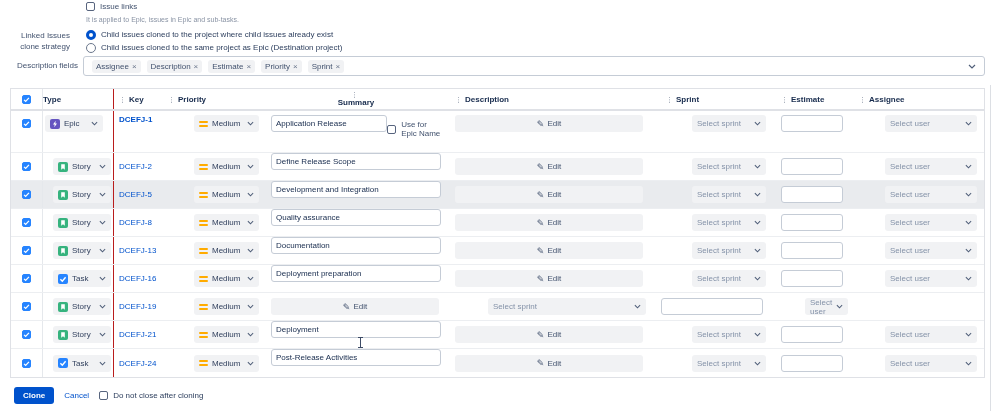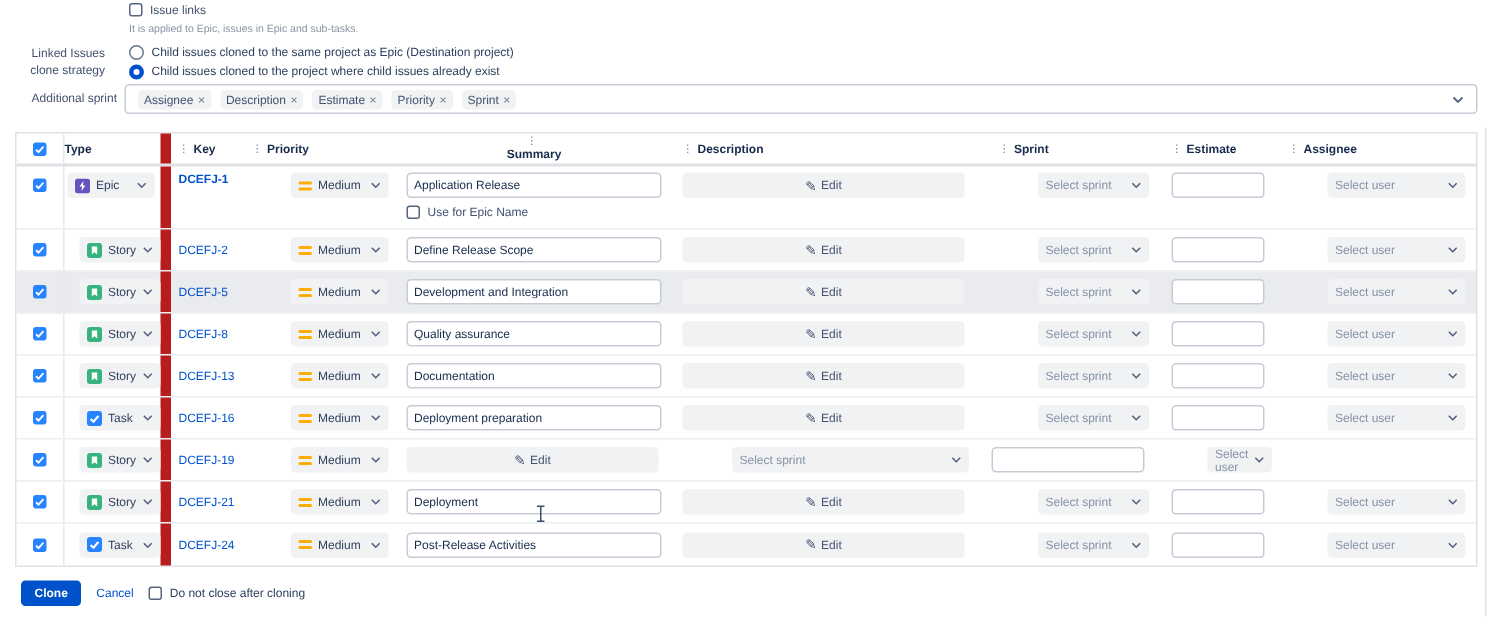--- a/index.html
+++ b/index.html
@@ -48,24 +48,24 @@
   .table { position:absolute; left:10px; top:88px; width:975px;
            border:1px solid #dfe1e6; background:#fff; }
   .trow { display:grid;
           grid-template-columns:32px 71px 50px 99px 184px 204px 120px 80px 1fr;
           border-bottom:1px solid #eceef1; min-height:28px; }
   .trow:last-child { border-bottom:none; }
   .trow.thead { min-height:22px; border-bottom:2px solid #dfe1e6; }
   .trow.highlight { background:#e9ebee; }
   .cell { display:flex; align-items:center; min-width:0; }
   .c-check { justify-content:center; border-right:1px solid #e5e8ec; }
-  .c-type  { border-right:7px solid #b91c1c; }
+  .c-type  { border-right:1px solid #b91c1c; }
   .c-key   { padding-left:5px; }
   .c-priority { padding-left:4px; padding-right:4px; }
-  .c-summary  { padding-left:8px; padding-right:6px; flex-direction:column;
+  .c-summary  { padding-left:8px; padding-right:6px; 
                 align-items:stretch; justify-content:center; }
   .c-desc   { padding:0 8px; }
   .c-sprint { padding-left:15px; padding-right:5px; }
   .c-est    { padding-left:10px; padding-right:8px; }
   .c-assignee { padding-left:8px; padding-right:7px; }
   .th-label { font-weight:700; color:#172b4d; }
   .thead .c-summary { flex-direction:column; align-items:center; }
   .type-select { width:58px; margin-left:2px; }
   .type-select.indented { margin-left:10px; }
   .priority-select, .grow { width:100%; }
@@ -106,30 +106,30 @@
 
   <label class="issue-links-row">
     <span class="cb unchecked"></span>
     <span>Issue links</span>
   </label>
   <div class="help">It is applied to Epic, issues in Epic and sub-tasks.</div>
 
   <div class="strategy-label">Linked Issues clone strategy</div>
   <div class="strategy-options">
     <label class="strategy-option">
+      <span class="radio selected"></span>
+      <span>Child issues cloned to the project where child issues already exist</span>
+    </label>
+    <label class="strategy-option">
       <span class="radio"></span>
       <span>Child issues cloned to the same project as Epic (Destination project)</span>
     </label>
-    <label class="strategy-option">
-      <span class="radio selected"></span>
-      <span>Child issues cloned to the project where child issues already exist</span>
-    </label>
-  </div>
-
-  <div class="af-label">Additional sprint</div>
+  </div>
+
+  <div class="af-label">Description fields</div>
   <div class="af-box">
     <span style="display:flex;gap:6px;">
         <span class="tag">
     <span class="tag-label">Assignee</span>
     <span class="tag-x">×</span>
   </span>
         <span class="tag">
     <span class="tag-label">Description</span>
     <span class="tag-x">×</span>
   </span>

